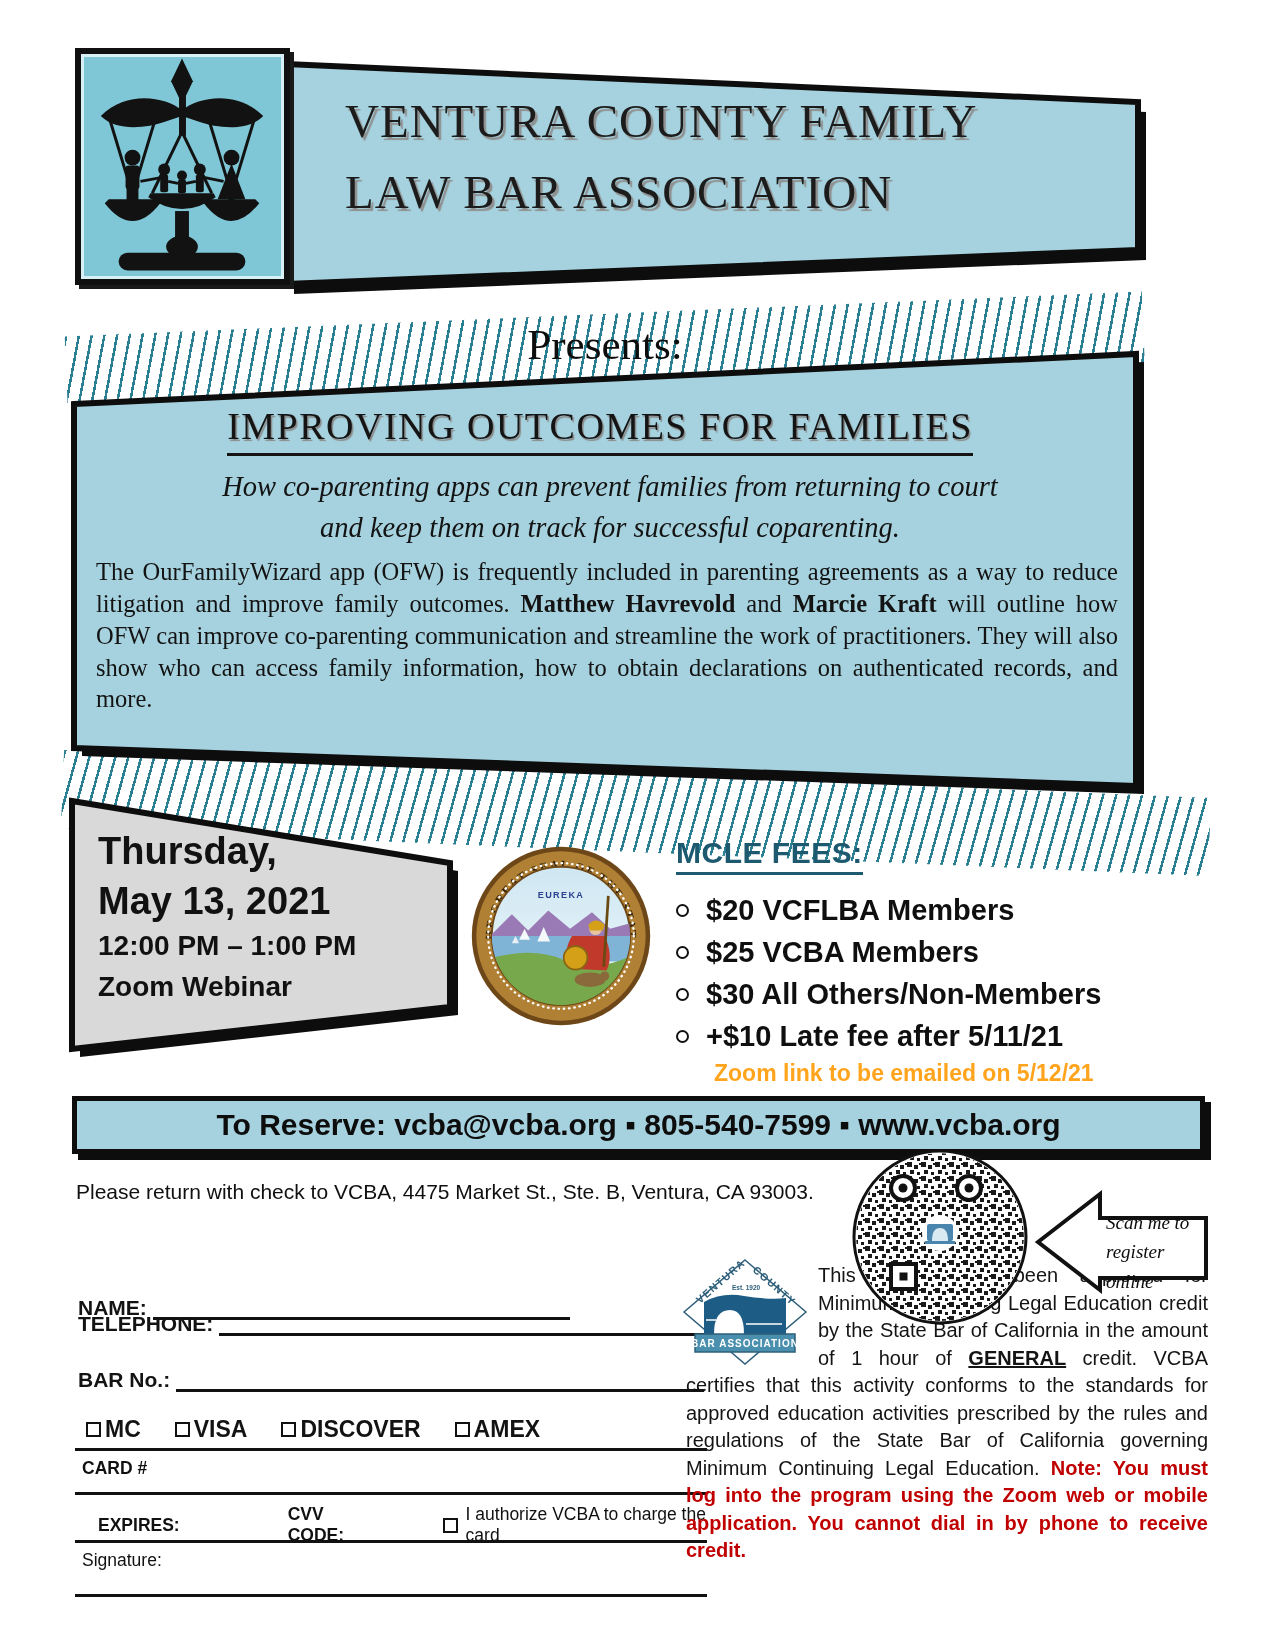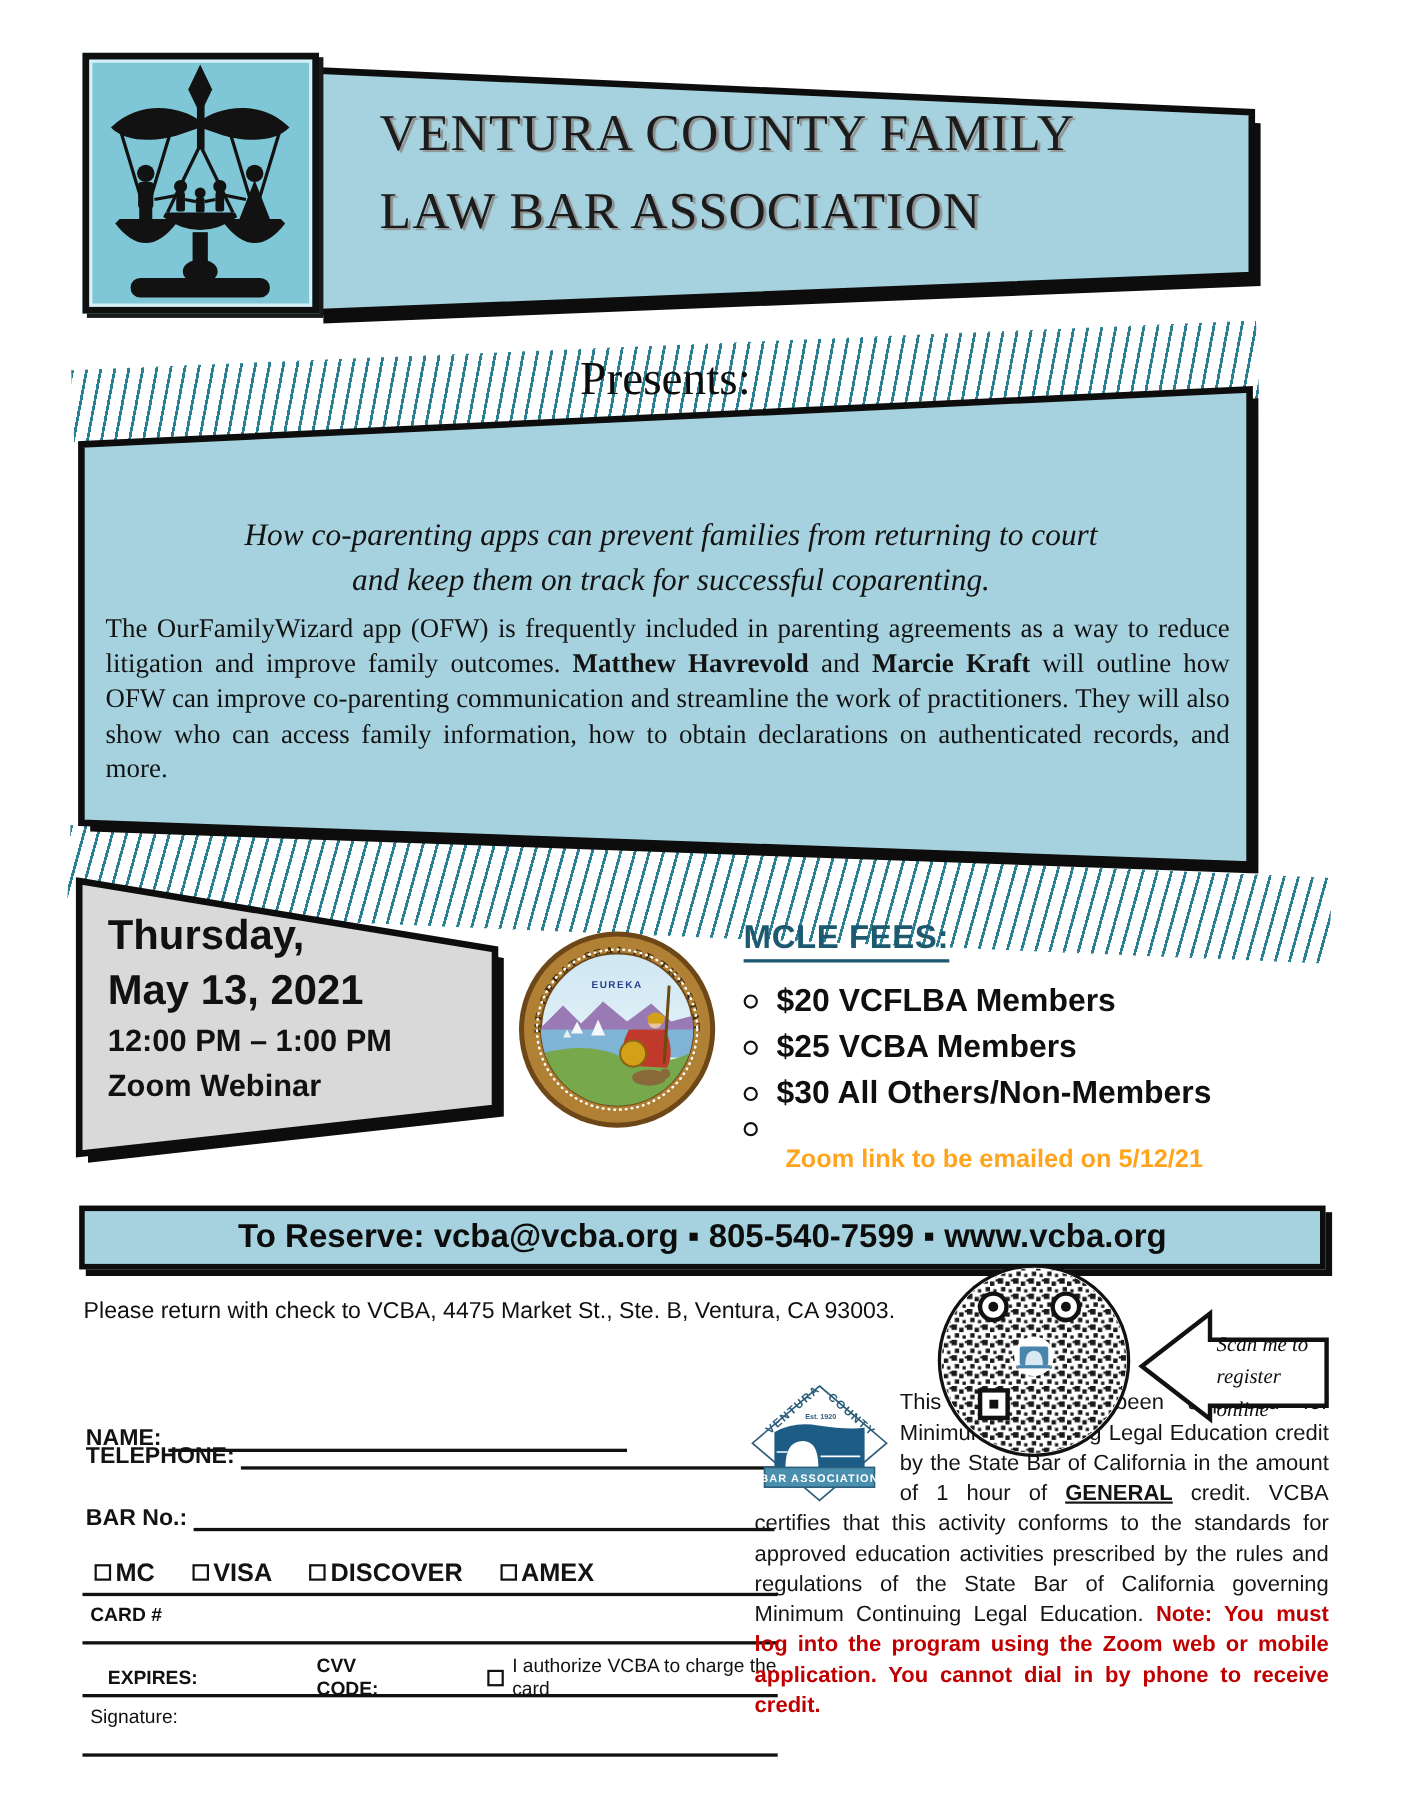--- a/index.html
+++ b/index.html
@@ -161,20 +161,23 @@
     <div>LAW BAR ASSOCIATION</div>
   </div>
 
   <div class="abs stripes band1"></div>
   <div class="abs presents serif">Presents:</div>
 
   <svg class="abs mainbox-svg" width="1084" height="456" viewBox="0 0 1084 456">
     <polygon points="16,64 1078,14 1078,446 16,408" fill="#0d0d0d"></polygon>
     <polygon points="8,56 1070,6 1070,438 8,400" fill="#a5d2de" stroke="#0d0d0d" stroke-width="6"></polygon>
   </svg>
+  <div class="abs event-title serif">
+    <span>IMPROVING OUTCOMES FOR FAMILIES</span>
+  </div>
   <div class="abs event-subtitle serif">
     <div>How co-parenting apps can prevent families from returning to court</div>
     <div>and keep them on track for successful coparenting.</div>
   </div>
   <div class="abs event-desc serif"><span>The OurFamilyWizard app (OFW) is frequently included in parenting agreements as a way to reduce litigation and improve family outcomes. </span><b>Matthew Havrevold</b><span> and </span><b>Marcie Kraft</b><span> will outline how OFW can improve co-parenting communication and streamline the work of practitioners. They will also show who can access family information, how to obtain declarations on authenticated records, and more.</span></div>
 
   <div class="abs stripes band2"></div>
 
   <svg class="abs schedule-svg" width="400" height="268" viewBox="0 0 400 268">
     <polygon points="14,16 392,78 392,222 14,264" fill="#0d0d0d"></polygon>
@@ -237,20 +240,21 @@
       <li>
           <span class="fee-bullet"></span>
           <span>$25 VCBA Members</span>
         </li>
       <li>
           <span class="fee-bullet"></span>
           <span>$30 All Others/Non-Members</span>
         </li>
       <li>
           <span class="fee-bullet"></span>
+          <span>+$10 Late fee after 5/11/21</span>
         </li>
     </ul>
     <div class="zoom-note">Zoom link to be emailed on 5/12/21</div>
   </div>
 
   <div class="abs reserve-bar">
     <span>To Reserve: vcba@vcba.org ▪ 805-540-7599 ▪ www.vcba.org</span>
   </div>
 
   <div class="abs mail-note">Please return with check to VCBA, 4475 Market St., Ste. B, Ventura, CA 93003.</div>

